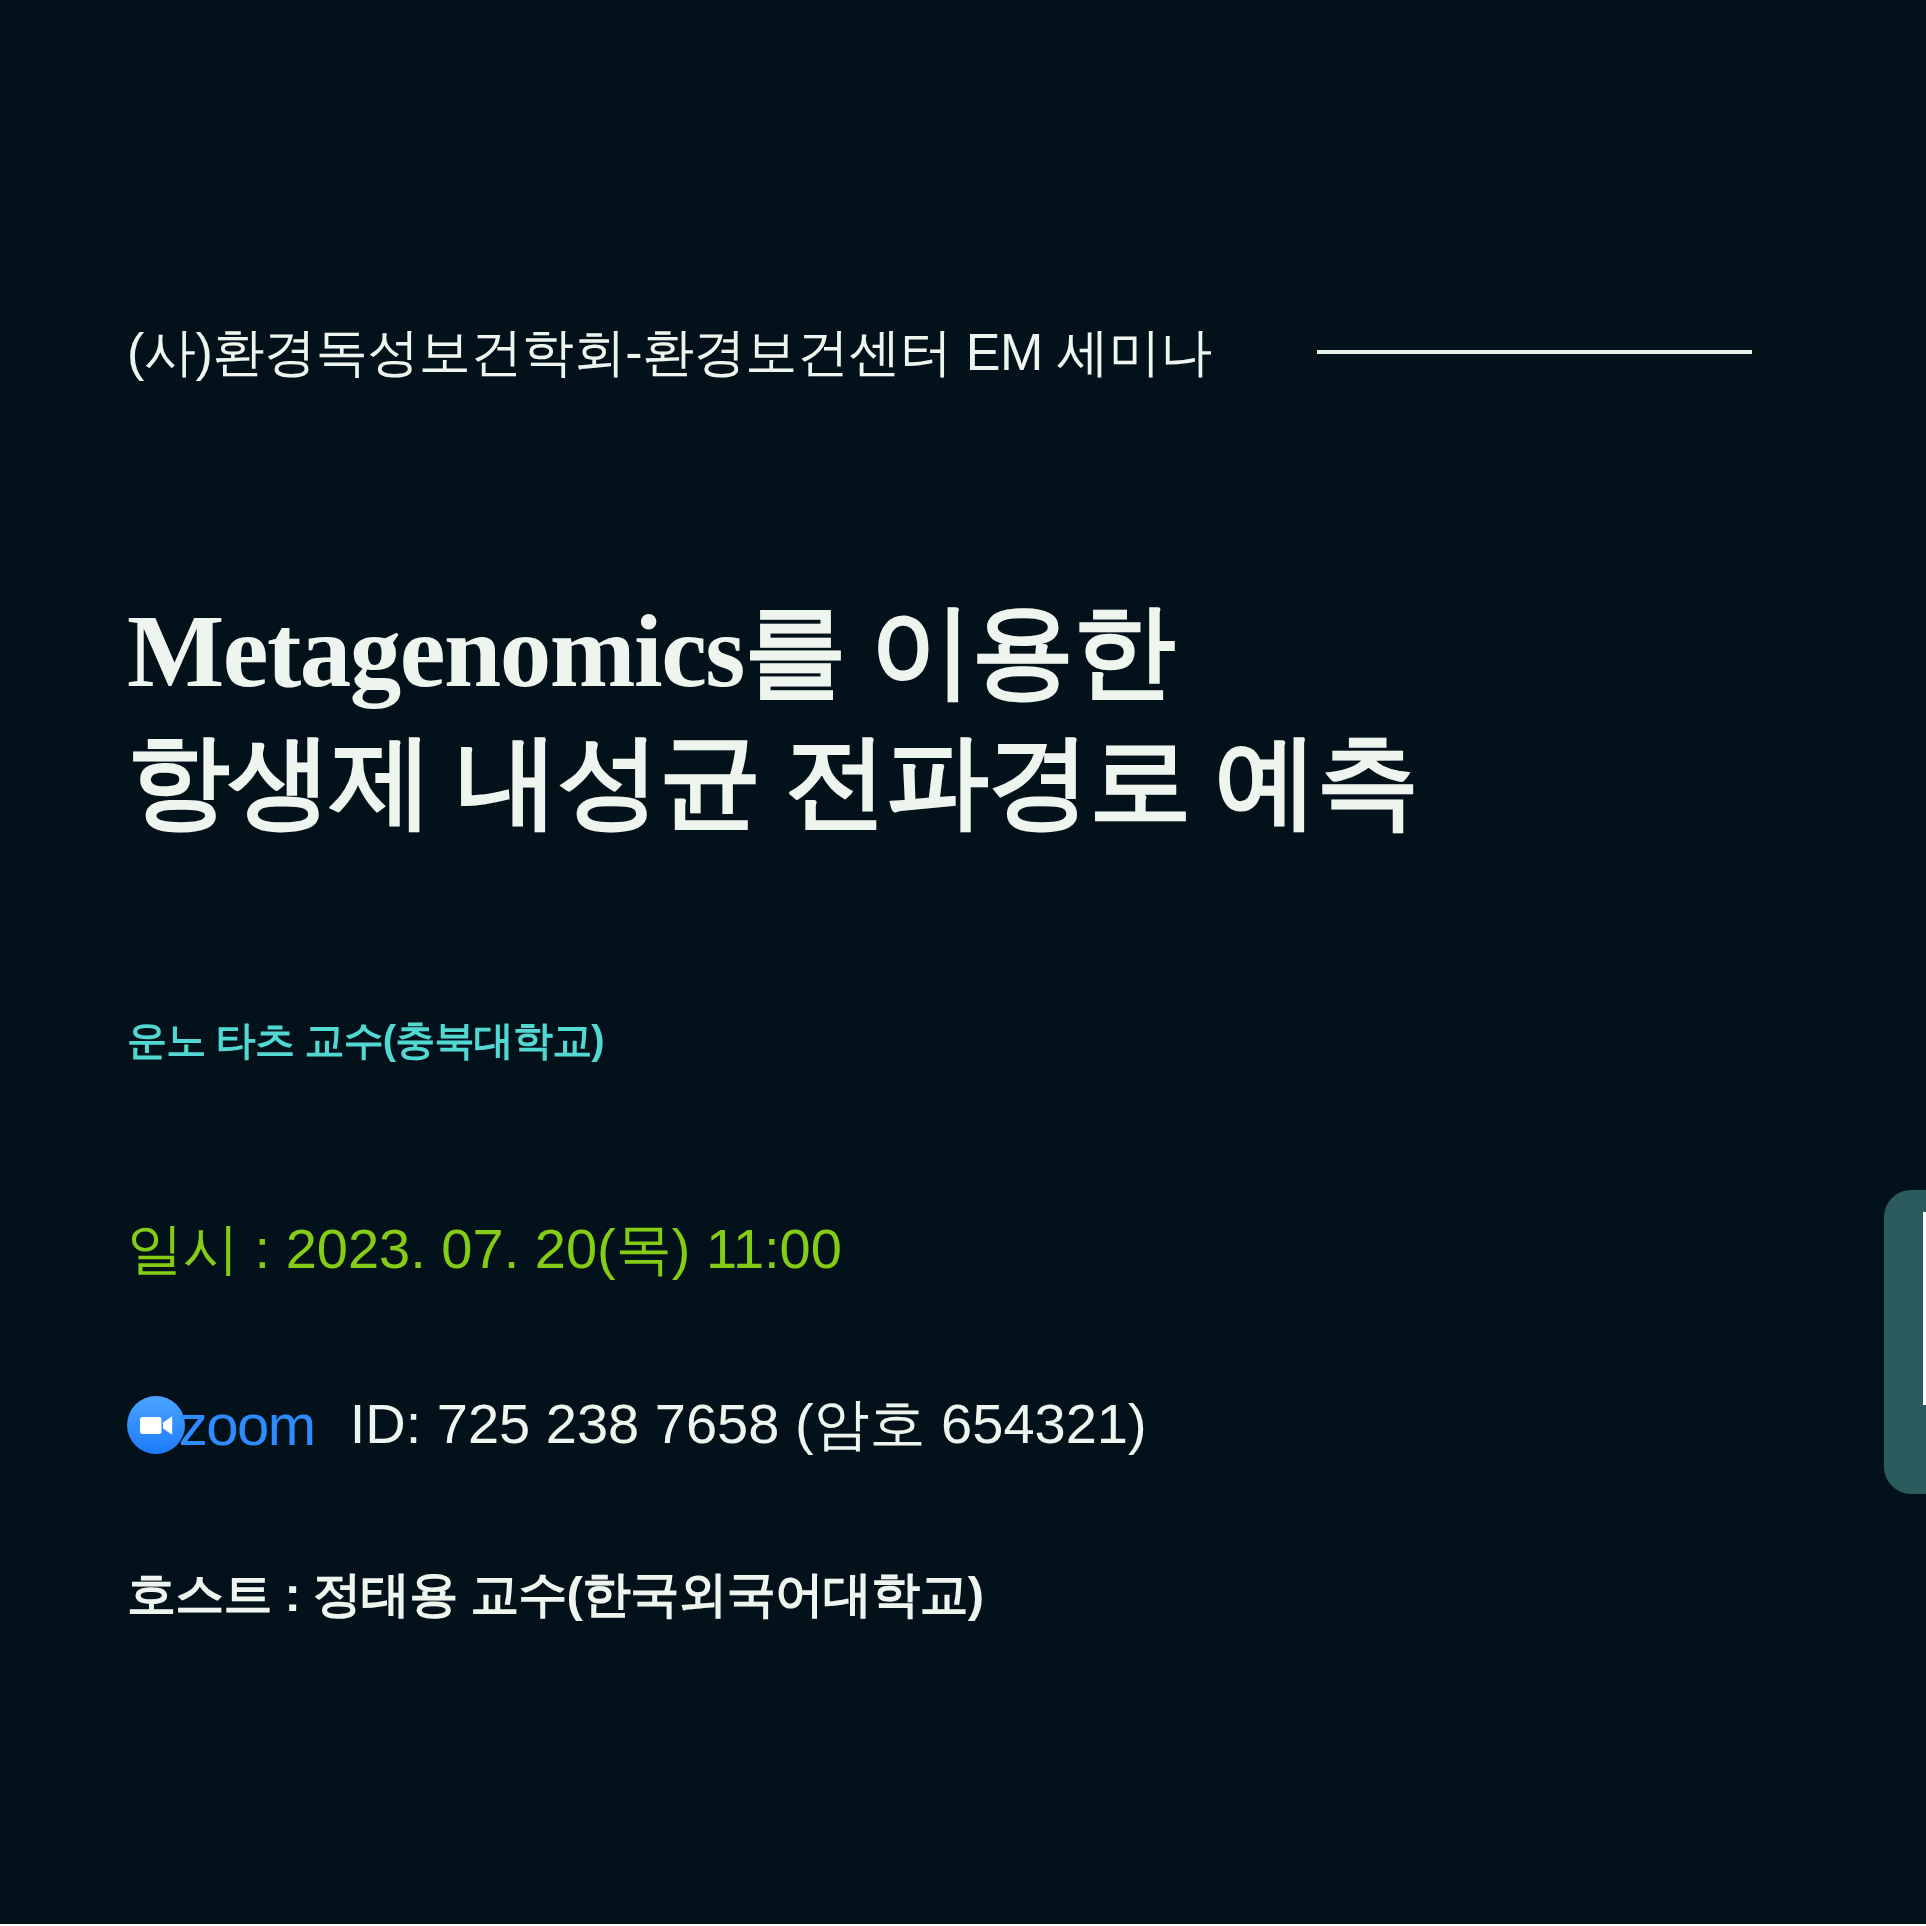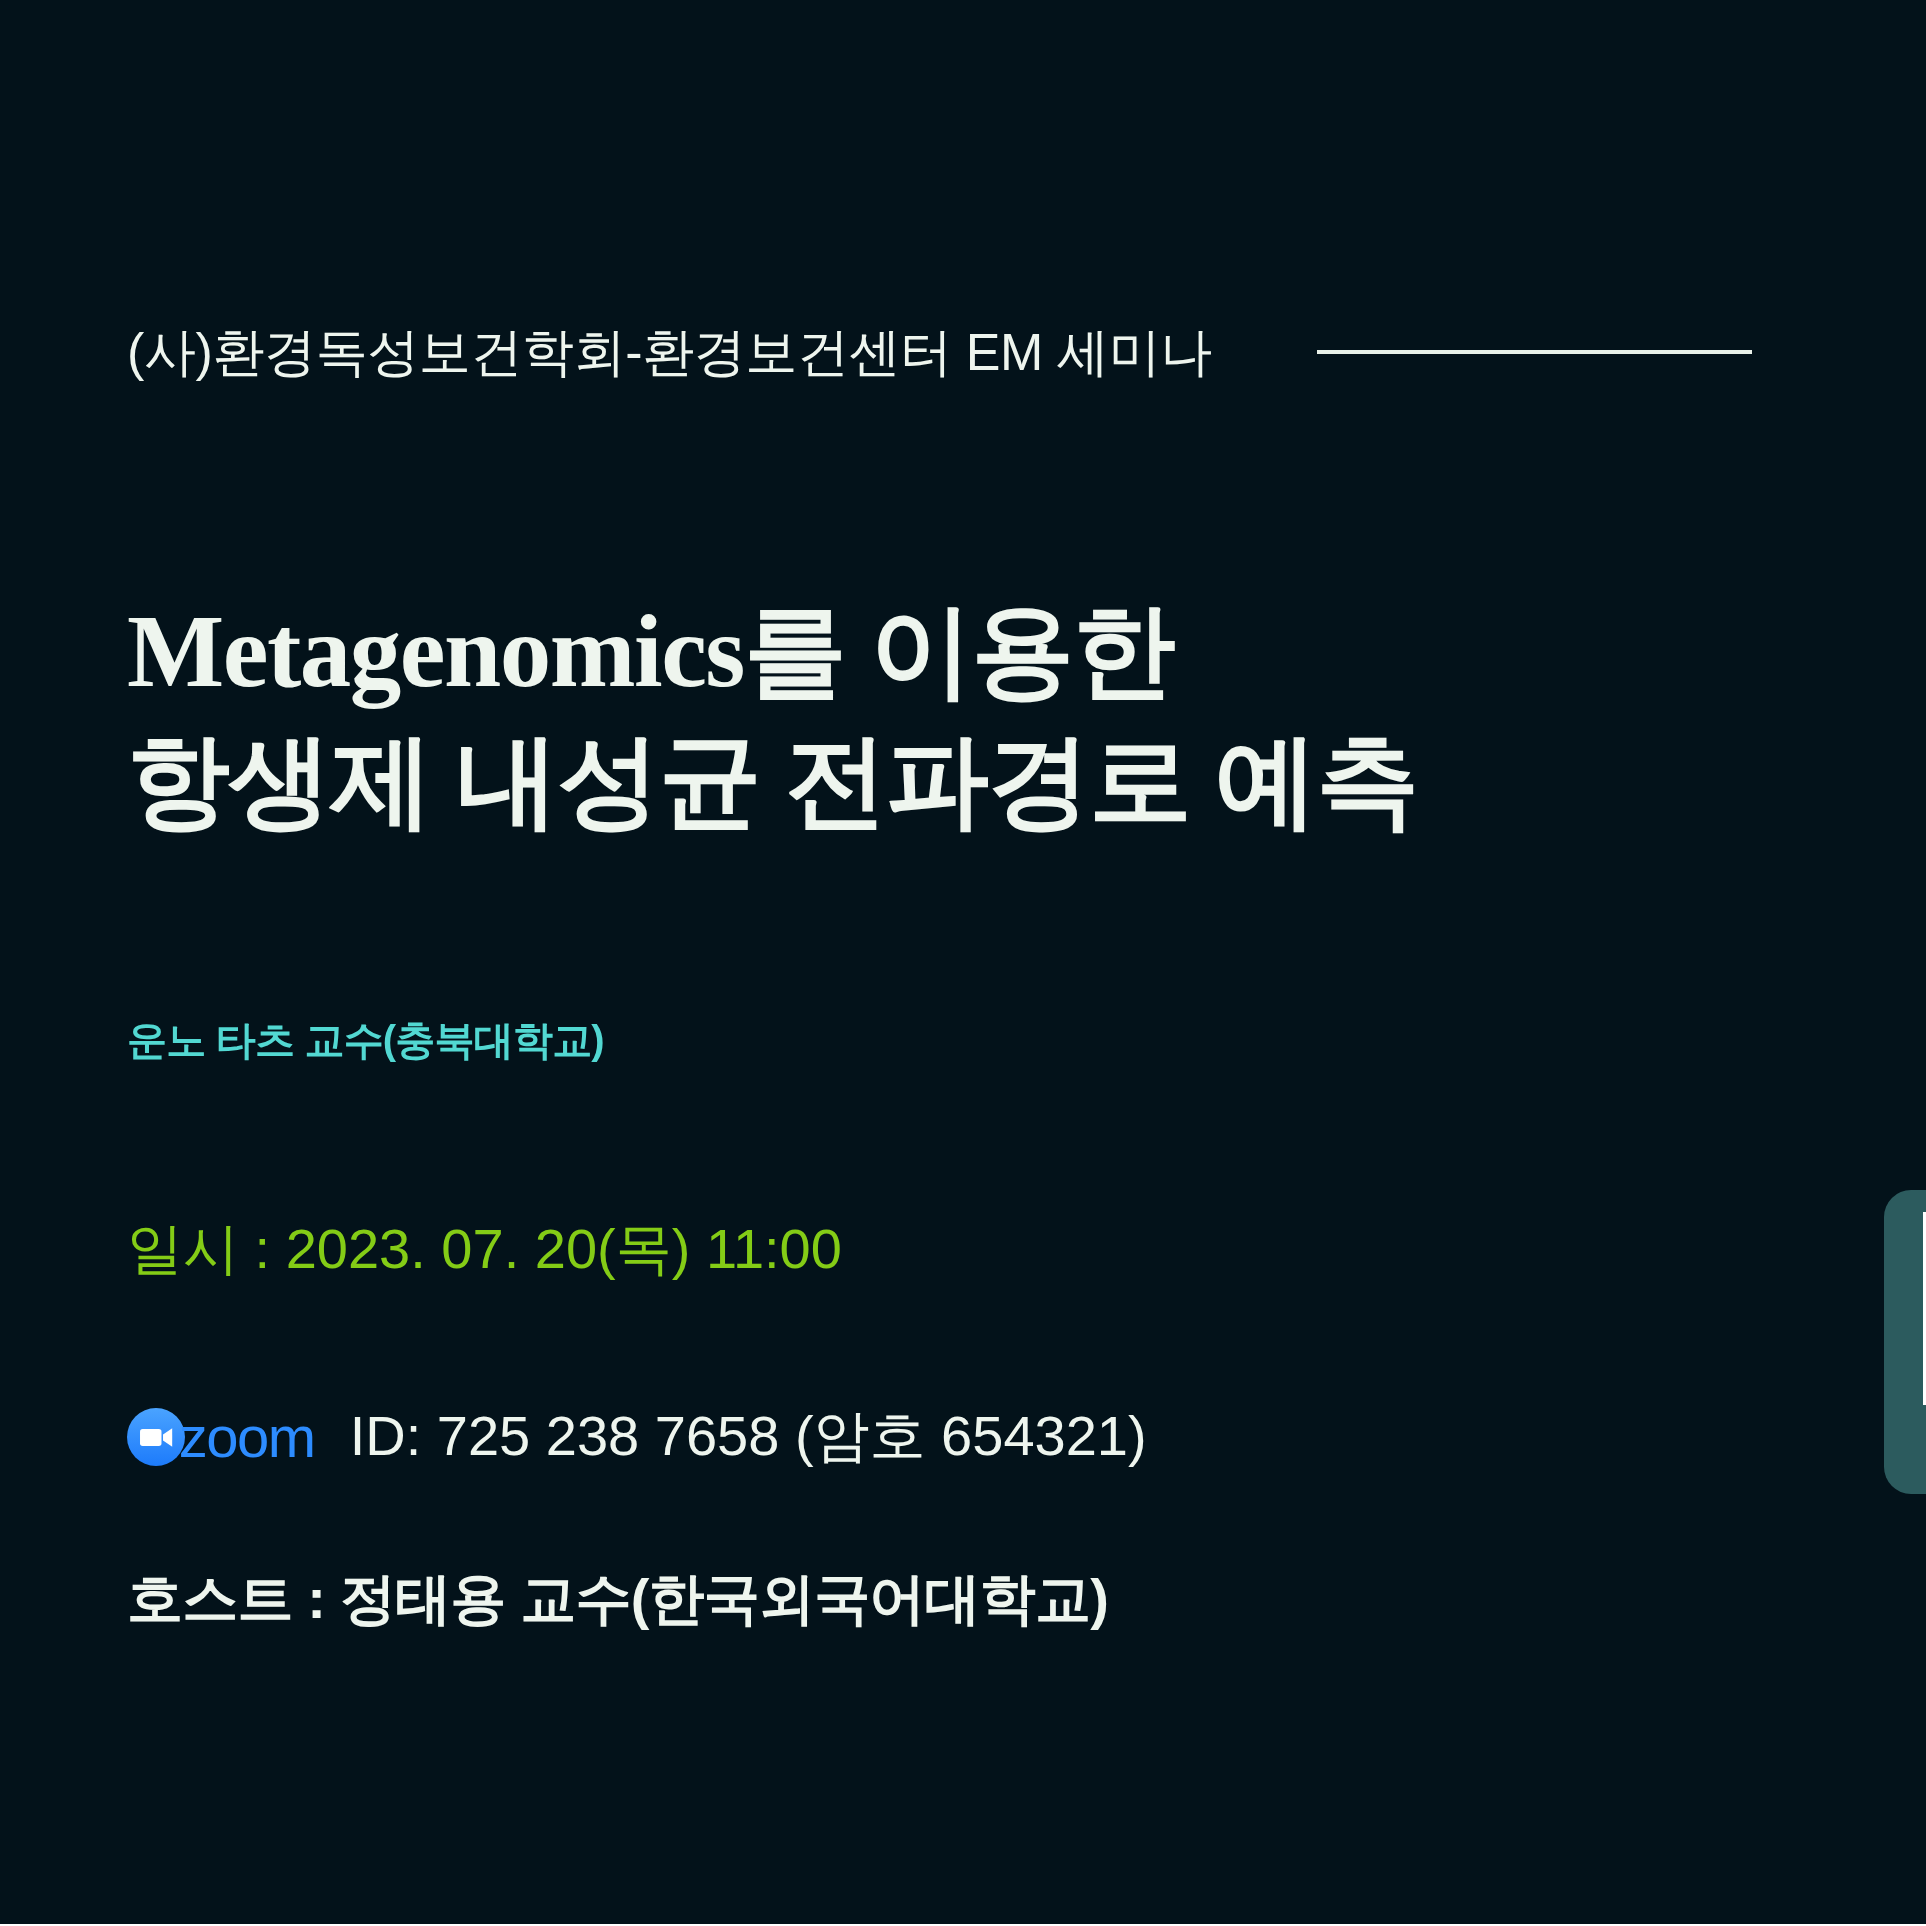--- a/index.html
+++ b/index.html
@@ -100,21 +100,20 @@
     white-space: nowrap;
   }
 
   .zoom-row {
     position: absolute;
     left: 0;
     top: 1387px;
     display: flex;
     align-items: center;
     white-space: nowrap;
-    margin-top: 12px;
   }
   .zoom-logo {
     display: flex;
     align-items: center;
     flex: none;
   }
   .zoom-badge {
     width: 58px;
     height: 58px;
     border-radius: 50%;
@@ -137,21 +136,21 @@
     font-weight: 400;
     color: #eef5ee;
     margin-left: 35px;
     letter-spacing: 0px;
   }
 
   .host {
     position: absolute;
     left: 0;
     top: 1562px;
-    font-size: 56px;
+    font-size: 49px;
     font-weight: 700;
     color: #eef5ee;
     letter-spacing: -0.8px;
     white-space: nowrap;
   }
 
   
   .qr-panel {
     position: absolute;
     left: 1884px;

